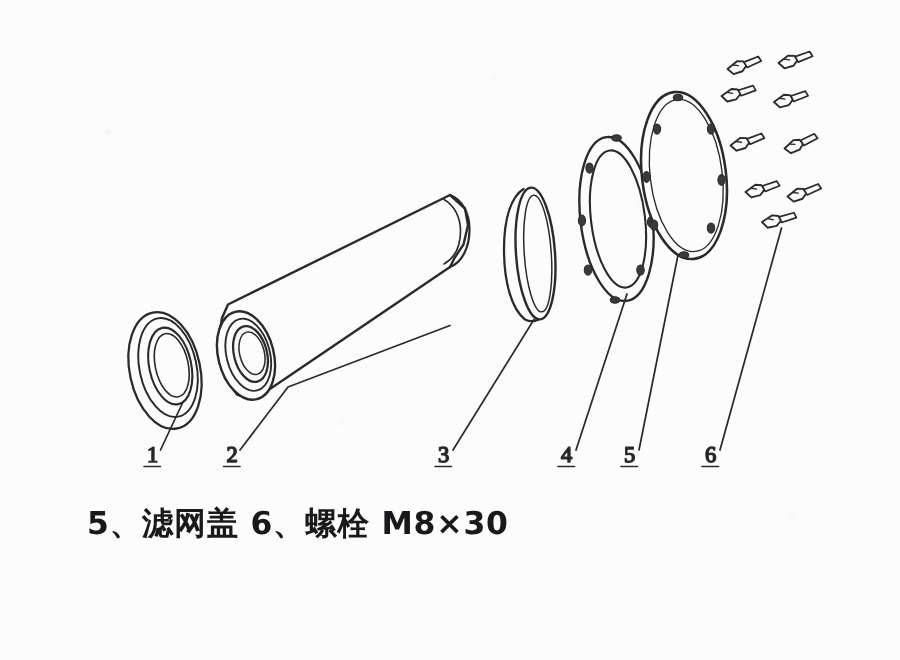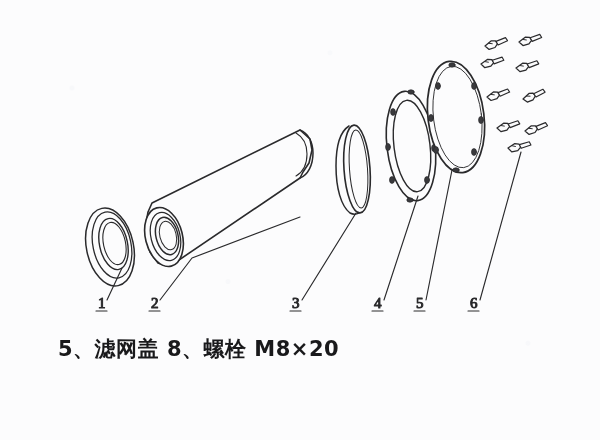--- a/index.html
+++ b/index.html
@@ -202,17 +202,17 @@
         <g>
           <text class="label-text" x="470" y="308">6</text>
           <path d="M468 311 L479 311" stroke="#2a2a2c" stroke-width="1.1"></path>
         </g>
       </g>
 
     </g>
   </svg>
 
   <div id="caption">
-    <div class="cap-line">5、滤网盖 8、螺栓 M8×20</div>
+    <div class="cap-line">5、滤网盖 6、螺栓 M8×30</div>
   </div>
 
   <div class="noise"></div>
 </div>
 
 </body></html>

